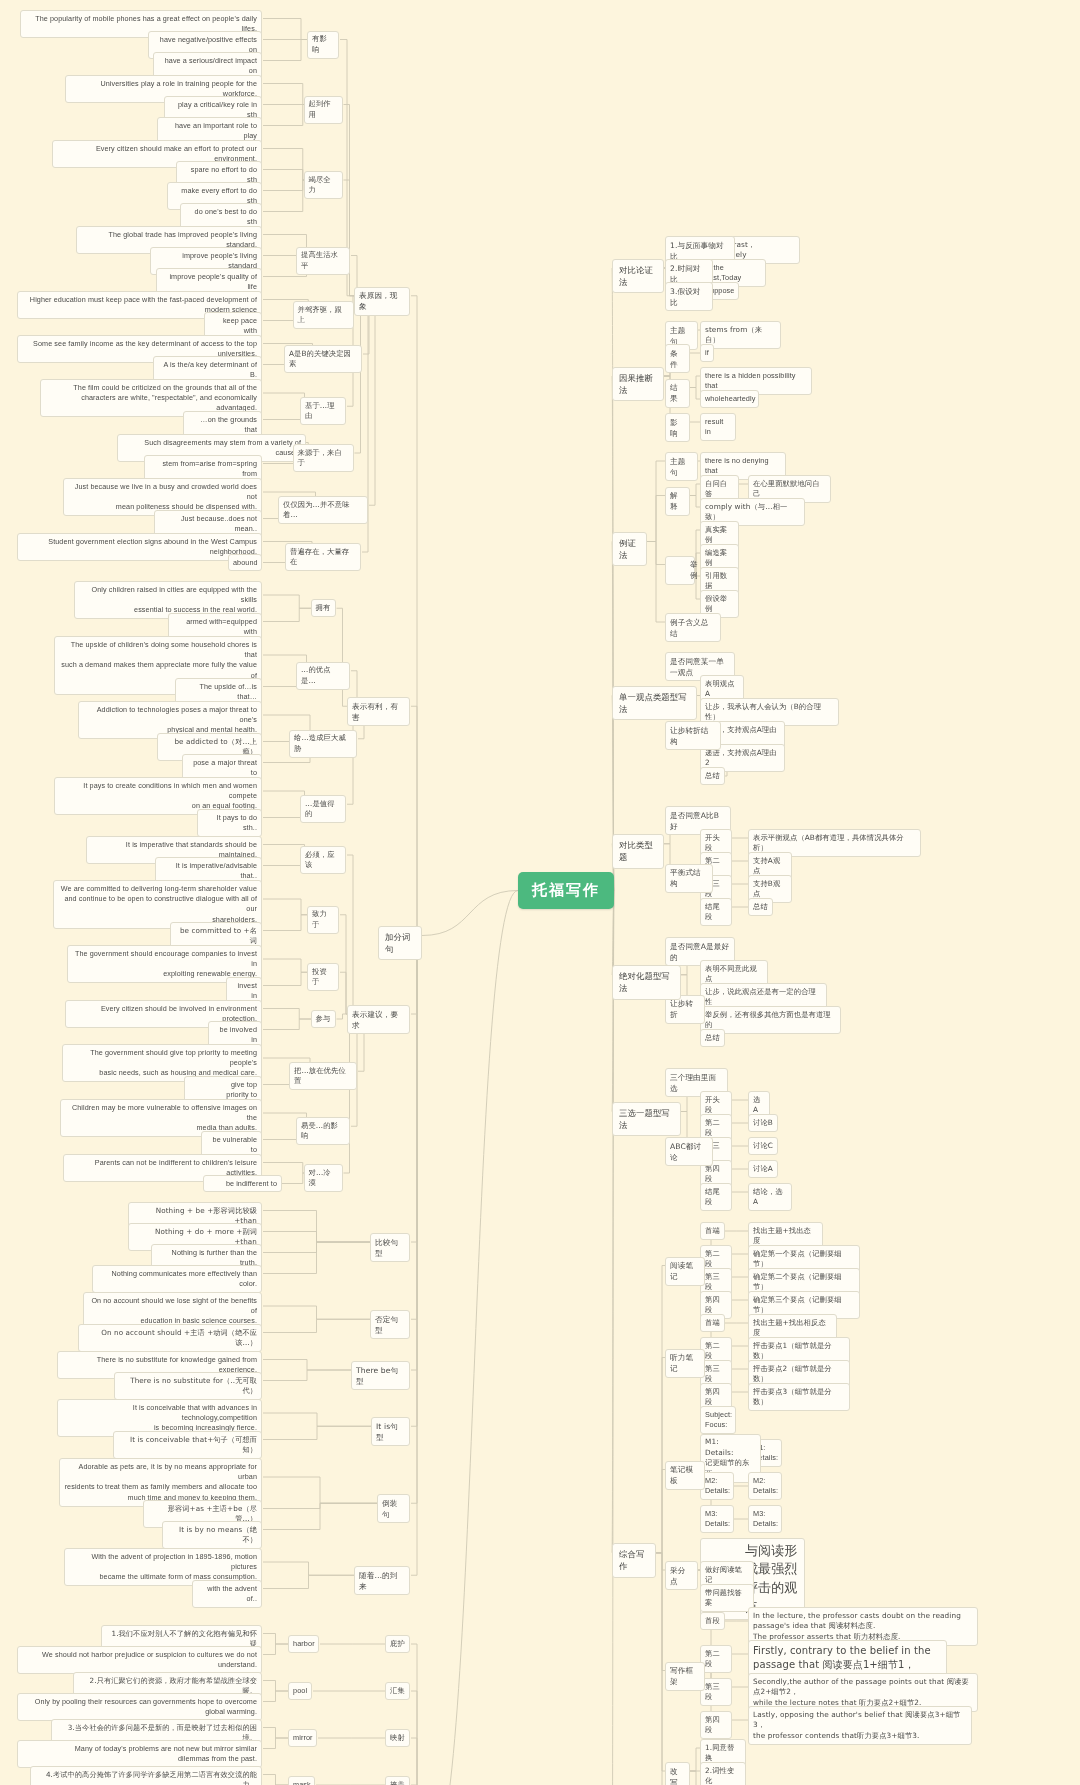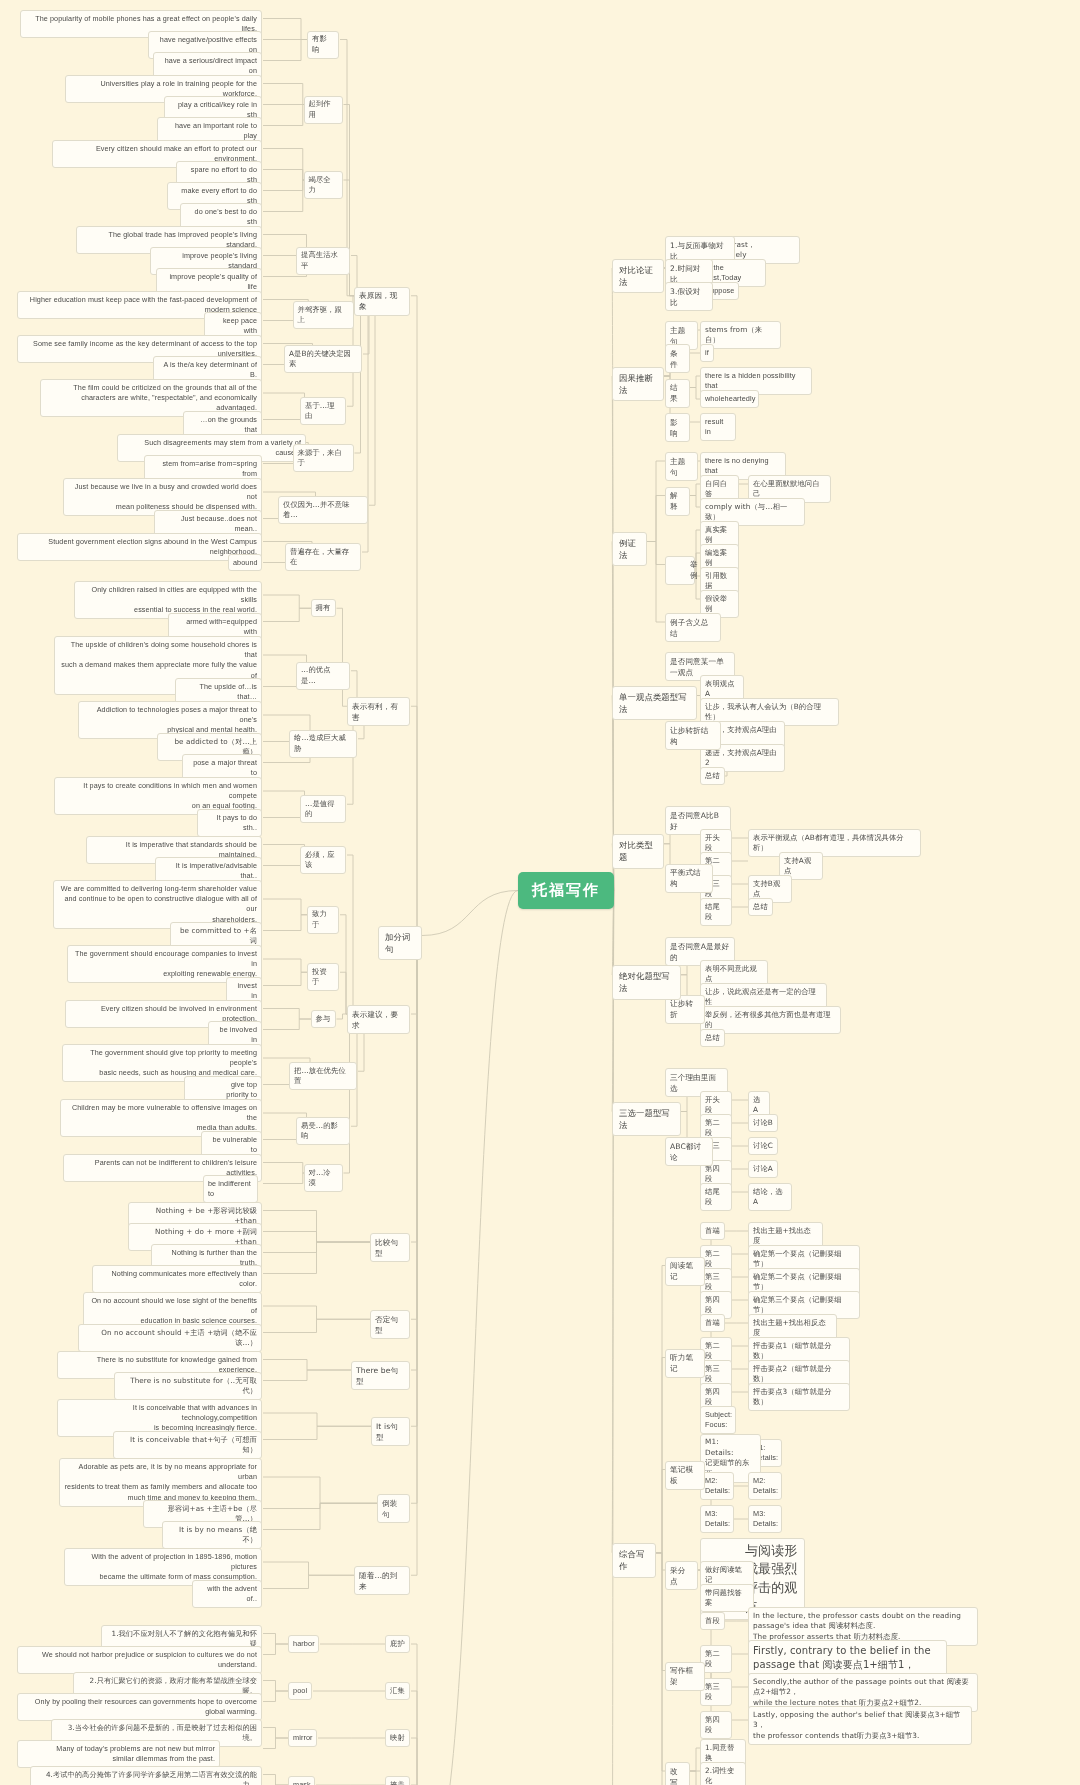--- a/index.html
+++ b/index.html
@@ -344,21 +344,21 @@
     <div class="node  cjk" style="font-size: 7.3px; left: 700px; top: 675px; width: 44px;">表明观点A</div>
     <div class="node  cjk" style="font-size: 7.3px; left: 700px; top: 698px; width: 139px;">让步，我承认有人会认为（B的合理性）</div>
     <div class="node  cjk" style="font-size: 7.3px; left: 700px; top: 721px; width: 85px;">转折，支持观点A理由1</div>
     <div class="node  cjk" style="font-size: 7.3px; left: 700px; top: 744px; width: 85px;">递进，支持观点A理由2</div>
     <div class="node  cjk" style="font-size: 7.3px; left: 700px; top: 767px; width: 25px;">总结</div>
     <div class="node lvl2 cjk" style="font-size: 7.6px; left: 665px; width: 56px; top: 721px;">让步转折结构</div>
     <div class="node lvl1 cjk" style="font-size: 8.4px; left: 612px; width: 85px; top: 686px;">单一观点类题型写法</div>
     <div class="node lvl2 cjk" style="font-size: 7.6px; left: 665px; top: 806px; width: 66px;">是否同意A比B好</div>
     <div class="node  cjk" style="font-size: 7.3px; left: 748px; top: 829px; width: 173px;">表示平衡观点（AB都有道理，具体情况具体分析）</div>
     <div class="node  cjk" style="font-size: 7.3px; left: 700px; width: 32px; top: 829px;">开头段</div>
-    <div class="node  cjk" style="font-size: 7.3px; left: 748px; top: 852px; width: 44px; margin-left: 31px;">支持A观点</div>
+    <div class="node  cjk" style="font-size: 7.3px; left: 748px; top: 852px; width: 44px;">支持A观点</div>
     <div class="node  cjk" style="font-size: 7.3px; left: 700px; width: 32px; top: 852px;">第二段</div>
     <div class="node  cjk" style="font-size: 7.3px; left: 748px; top: 875px; width: 44px;">支持B观点</div>
     <div class="node  cjk" style="font-size: 7.3px; left: 700px; width: 32px; top: 875px;">第三段</div>
     <div class="node  cjk" style="font-size: 7.3px; left: 748px; top: 898px; width: 25px;">总结</div>
     <div class="node  cjk" style="font-size: 7.3px; left: 700px; width: 32px; top: 898px;">结尾段</div>
     <div class="node lvl2 cjk" style="font-size: 7.6px; left: 665px; width: 48px; top: 863.5px;">平衡式结构</div>
     <div class="node lvl1 cjk" style="font-size: 8.4px; left: 612px; width: 52px; top: 834.25px;">对比类型题</div>
     <div class="node lvl2 cjk" style="font-size: 7.6px; left: 665px; top: 937px; width: 70px;">是否同意A是最好的</div>
     <div class="node  cjk" style="font-size: 7.3px; left: 700px; top: 960px; width: 68px;">表明不同意此观点</div>
     <div class="node  cjk" style="font-size: 7.3px; left: 700px; top: 983px; width: 127px;">让步，说此观点还是有一定的合理性</div>
@@ -508,21 +508,21 @@
     <div class="node lvl2 cjk" style="font-size: 7.3px; width: 25px; left: 310.5px; top: 1010px;">参与</div>
     <div class="node " style="text-align: right; font-size: 7.2px; width: 200px; left: 62px; top: 1044px;">The government should give top priority to meeting people's
 basic needs, such as housing and medical care.</div>
     <div class="node " style="text-align: right; font-size: 7.2px; width: 78px; left: 184px; top: 1076px; padding-left: 32px;">give top priority to sth</div>
     <div class="node lvl2 cjk" style="font-size: 7.3px; width: 68px; left: 289px; top: 1062.25px;">把…放在优先位置</div>
     <div class="node " style="text-align: right; font-size: 7.2px; width: 202px; left: 60px; top: 1099px;">Children may be more vulnerable to offensive images on the
 media than adults.</div>
     <div class="node " style="text-align: right; font-size: 7.2px; width: 61px; left: 201px; top: 1131px;">be vulnerable to</div>
     <div class="node lvl2 cjk" style="font-size: 7.3px; width: 54px; left: 296px; top: 1117.25px;">易受…的影响</div>
     <div class="node " style="text-align: right; font-size: 7.2px; width: 199px; left: 63px; top: 1154px;">Parents can not be indifferent to children's leisure activities.</div>
-    <div class="node " style="font-size: 7.2px; width: 55px; left: 203px; top: 1175px;">be indifferent to</div>
+    <div class="node " style="text-align: right; font-size: 7.2px; width: 79px; left: 203px; top: 1175px;">be indifferent to</div>
     <div class="node lvl2 cjk" style="font-size: 7.3px; width: 39px; left: 303.5px; top: 1164px;">对…冷漠</div>
     <div class="node lvl2 cjk" style="font-size: 7.6px; width: 63px; left: 347px; top: 1005px;">表示建议，要求</div>
     <div class="node  cjk" style="text-align: right; font-size: 7.2px; width: 134px; left: 128px; top: 1202px;">Nothing + be +形容词比较级 +than</div>
     <div class="node  cjk" style="text-align: right; font-size: 7.2px; width: 134px; left: 128px; top: 1223px;">Nothing + do + more +副词 +than</div>
     <div class="node " style="text-align: right; font-size: 7.2px; width: 111px; left: 151px; top: 1244px;">Nothing is further than the truth.</div>
     <div class="node " style="text-align: right; font-size: 7.2px; width: 170px; left: 92px; top: 1265px;">Nothing communicates more effectively than color.</div>
     <div class="node lvl2 cjk" style="font-size: 7.6px; width: 40px; left: 370px; top: 1233px;">比较句型</div>
     <div class="node " style="text-align: right; font-size: 7.2px; width: 179px; left: 83px; top: 1292px;">On no account should we lose sight of the benefits of
 education in basic science courses.</div>
     <div class="node  cjk" style="text-align: right; font-size: 7.2px; width: 184px; left: 78px; top: 1324px;">On no account should +主语 +动词（绝不应该…）</div>
@@ -547,19 +547,19 @@
     <div class="node lvl1 cjk" style="font-size: 8.4px; width: 44px; left: 378px; top: 926px;">加分词句</div>
     <div class="node  cjk" style="text-align: right; font-size: 7.2px; width: 161px; left: 101px; top: 1625px;">1.我们不应对别人不了解的文化抱有偏见和怀疑</div>
     <div class="node " style="text-align: right; font-size: 7.2px; width: 245px; left: 17px; top: 1646px;">We should not harbor prejudice or suspicion to cultures we do not understand.</div>
     <div class="node lvl2" style="font-size: 7.3px; width: 31px; left: 288px; top: 1635px;">harbor</div>
     <div class="node lvl2 cjk" style="font-size: 7.3px; width: 25px; left: 385px; top: 1635px;">庇护</div>
     <div class="node  cjk" style="text-align: right; font-size: 7.2px; width: 189px; left: 73px; top: 1672px;">2.只有汇聚它们的资源，政府才能有希望战胜全球变暖。</div>
     <div class="node " style="text-align: right; font-size: 7.2px; width: 245px; left: 17px; top: 1693px;">Only by pooling their resources can governments hope to overcome global warming.</div>
     <div class="node lvl2" style="font-size: 7.3px; width: 24px; left: 288px; top: 1682px;">pool</div>
     <div class="node lvl2 cjk" style="font-size: 7.3px; width: 25px; left: 385px; top: 1682px;">汇集</div>
     <div class="node  cjk" style="text-align: right; font-size: 7.2px; width: 211px; left: 51px; top: 1719px;">3.当今社会的许多问题不是新的，而是映射了过去相似的困境。</div>
-    <div class="node " style="text-align: right; font-size: 7.2px; width: 203px; left: 17px; top: 1740px; padding-left: 28px;">Many of today's problems are not new but mirror similar dilemmas from the past.</div>
+    <div class="node " style="text-align: right; font-size: 7.2px; width: 245px; left: 17px; top: 1740px; padding-left: 28px;">Many of today's problems are not new but mirror similar dilemmas from the past.</div>
     <div class="node lvl2" style="font-size: 7.3px; width: 29px; left: 288px; top: 1729px;">mirror</div>
     <div class="node lvl2 cjk" style="font-size: 7.3px; width: 25px; left: 385px; top: 1729px;">映射</div>
     <div class="node  cjk" style="text-align: right; font-size: 7.2px; width: 232px; left: 30px; top: 1766px;">4.考试中的高分掩饰了许多同学许多缺乏用第二语言有效交流的能力。</div>
     <div class="node lvl2" style="font-size: 7.3px; width: 27px; left: 288px; top: 1776px;">mask</div>
     <div class="node lvl2 cjk" style="font-size: 7.3px; width: 25px; left: 385px; top: 1776px;">掩盖</div>
   </div>
 
 </body></html>

